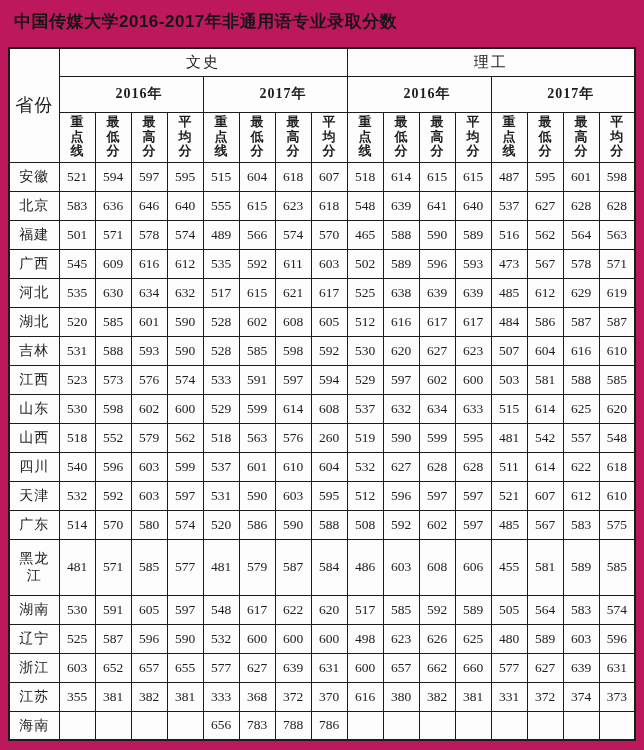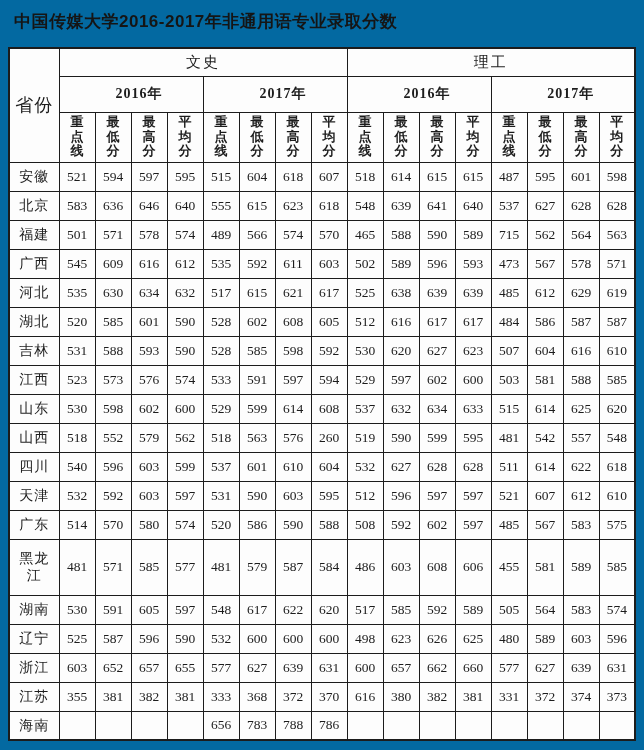--- a/index.html
+++ b/index.html
@@ -5,21 +5,21 @@
   * { margin: 0; padding: 0; box-sizing: border-box; }
   html, body { background: #ffffff; }
   body {
     width: 644px; height: 750px;
     font-family: "Liberation Serif", serif;
     position: relative;
     overflow: hidden;
   }
   .page {
     position: absolute; inset: 0;
-    background: #0369a1;
+    background: #be185d;
   }
   .title {
     position: absolute;
     left: 14px; top: 10px;
     font-family: "Liberation Sans", sans-serif;
     font-size: 17px;
     font-weight: bold;
     color: #151515;
     letter-spacing: 0.5px;
     white-space: nowrap;
@@ -198,21 +198,21 @@
           <td class="score-cell">578</td>
           <td class="score-cell">574</td>
           <td class="score-cell">489</td>
           <td class="score-cell">566</td>
           <td class="score-cell">574</td>
           <td class="score-cell">570</td>
           <td class="score-cell">465</td>
           <td class="score-cell">588</td>
           <td class="score-cell">590</td>
           <td class="score-cell">589</td>
-          <td class="score-cell">715</td>
+          <td class="score-cell">516</td>
           <td class="score-cell">562</td>
           <td class="score-cell">564</td>
           <td class="score-cell">563</td>
         </tr>
         <tr>
           <th class="province-cell">广西</th>
           <td class="score-cell">545</td>
           <td class="score-cell">609</td>
           <td class="score-cell">616</td>
           <td class="score-cell">612</td>

